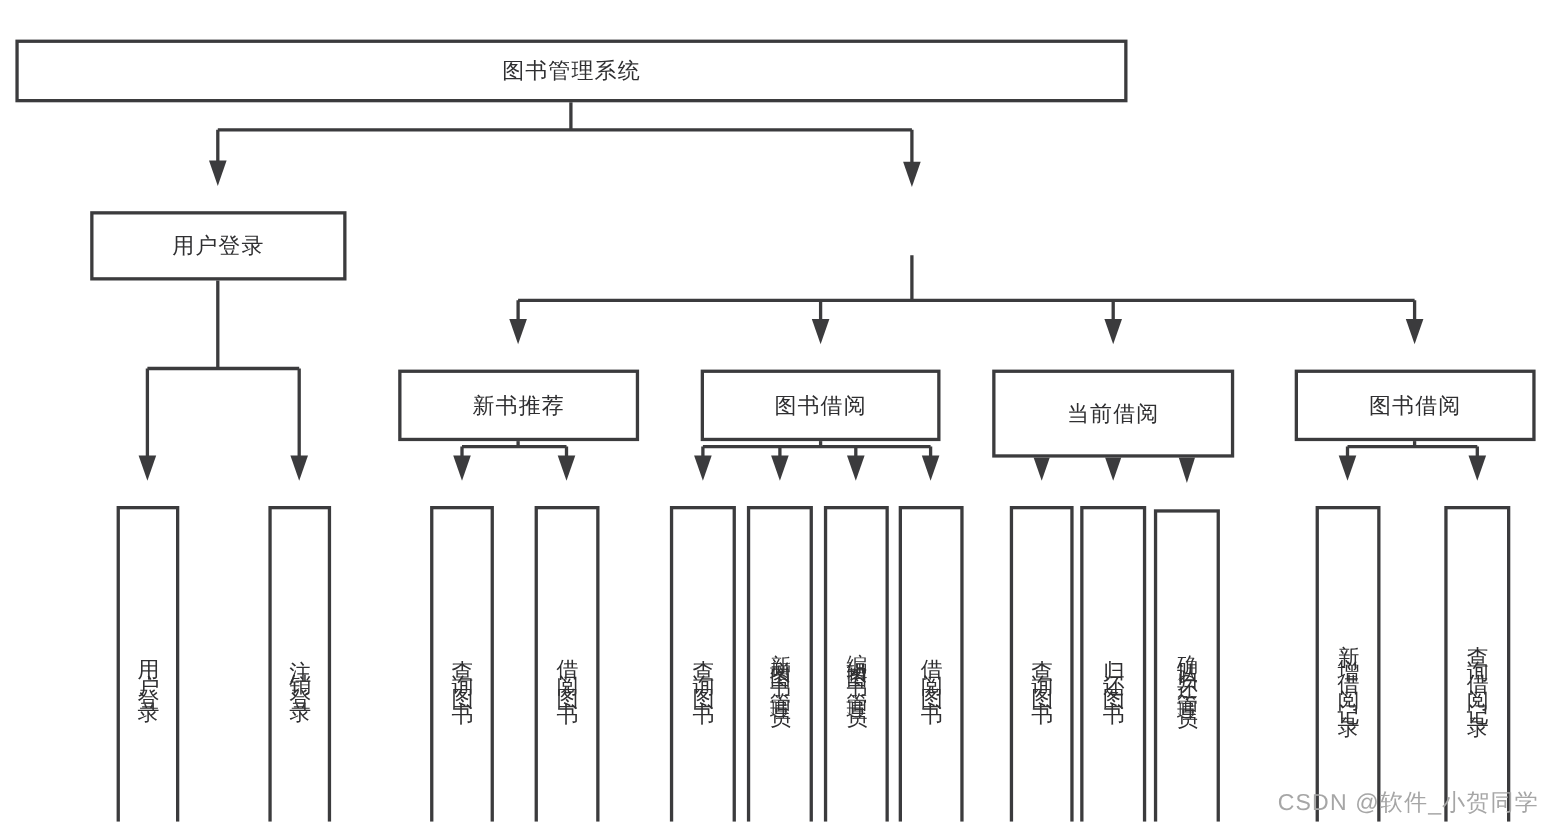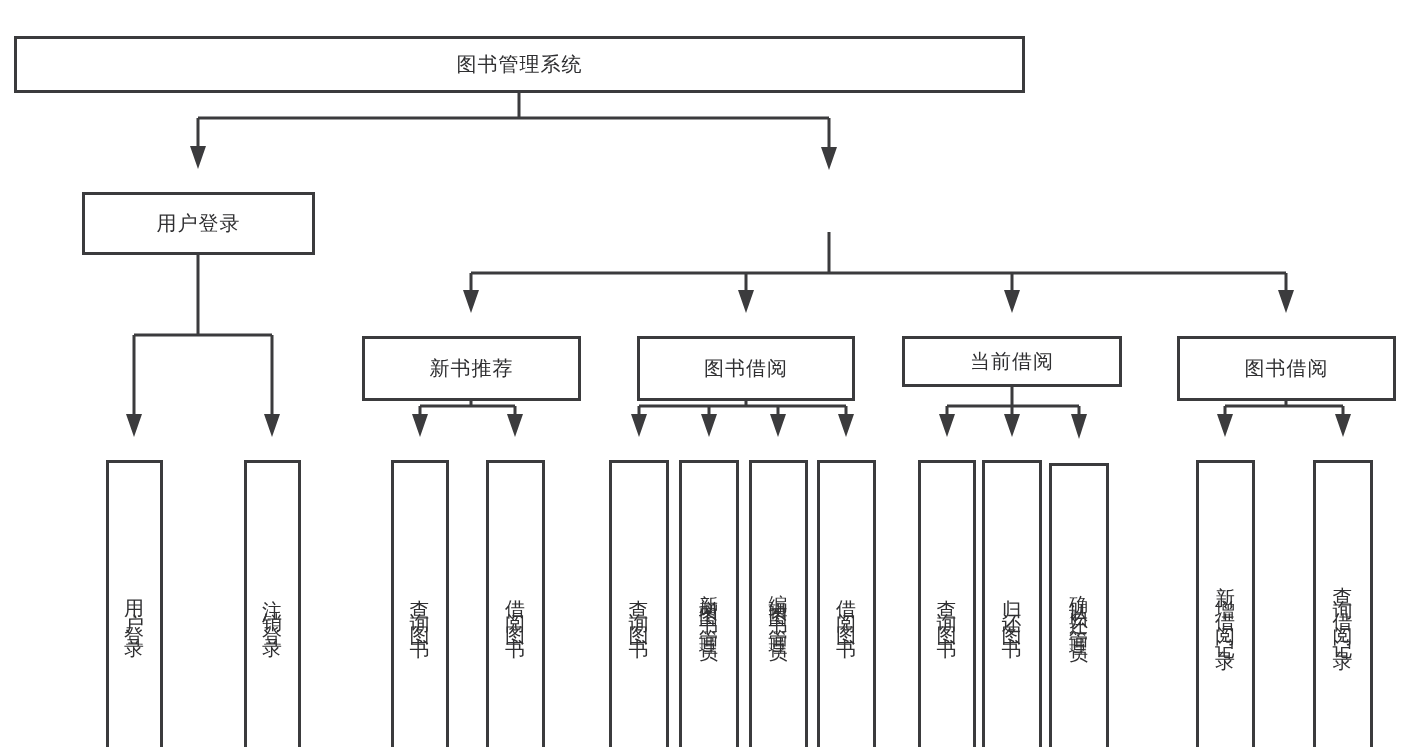--- a/index.html
+++ b/index.html
@@ -103,21 +103,21 @@
   <div class="node h" style="left:82px;top:169px;width:233px;height:63px">
     <span>用户登录</span>
   </div>
 
   <div class="node h" style="left:362px;top:313px;width:219px;height:65px">
     <span>新书推荐</span>
   </div>
   <div class="node h" style="left:637px;top:313px;width:218px;height:65px">
     <span>图书借阅</span>
   </div>
-  <div class="node h" style="left:902px;top:313px;width:220px;height:51px">
+  <div class="node h" style="left:902px;top:313px;width:220px;height:80px">
     <span>当前借阅</span>
   </div>
   <div class="node h" style="left:1177px;top:313px;width:219px;height:65px">
     <span>图书借阅</span>
   </div>
 
   <div class="node v" style="left:106px;width:57px">
     <span class="v-label">用户登录</span>
   </div>
   <div class="node v" style="left:244px;width:57px">
@@ -154,13 +154,14 @@
     <span class="v-label dense">确认归还（管理员）</span>
   </div>
 
   <div class="node v" style="left:1196px;width:59px">
     <span class="v-label">新增借阅记录</span>
   </div>
   <div class="node v" style="left:1313px;width:60px">
     <span class="v-label">查询借阅记录</span>
   </div>
 
+  <div class="watermark">CSDN @软件_小贺同学</div>
 </div>
 
 </body></html>

